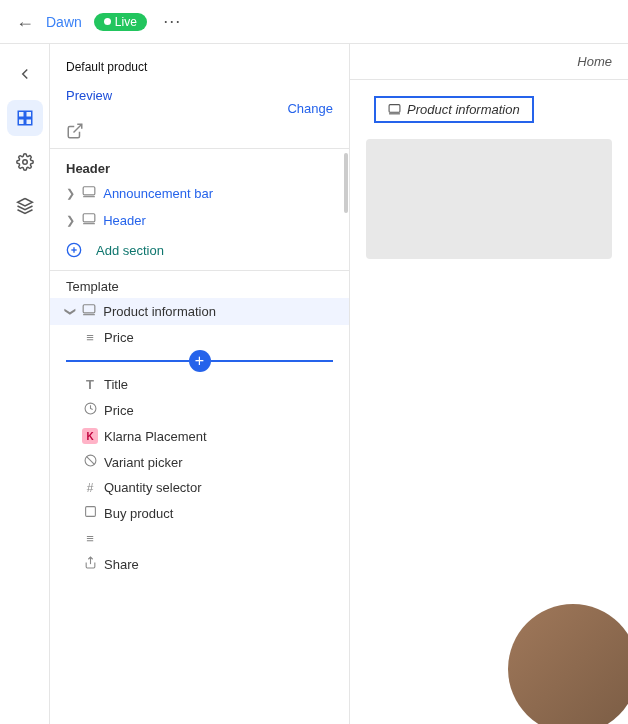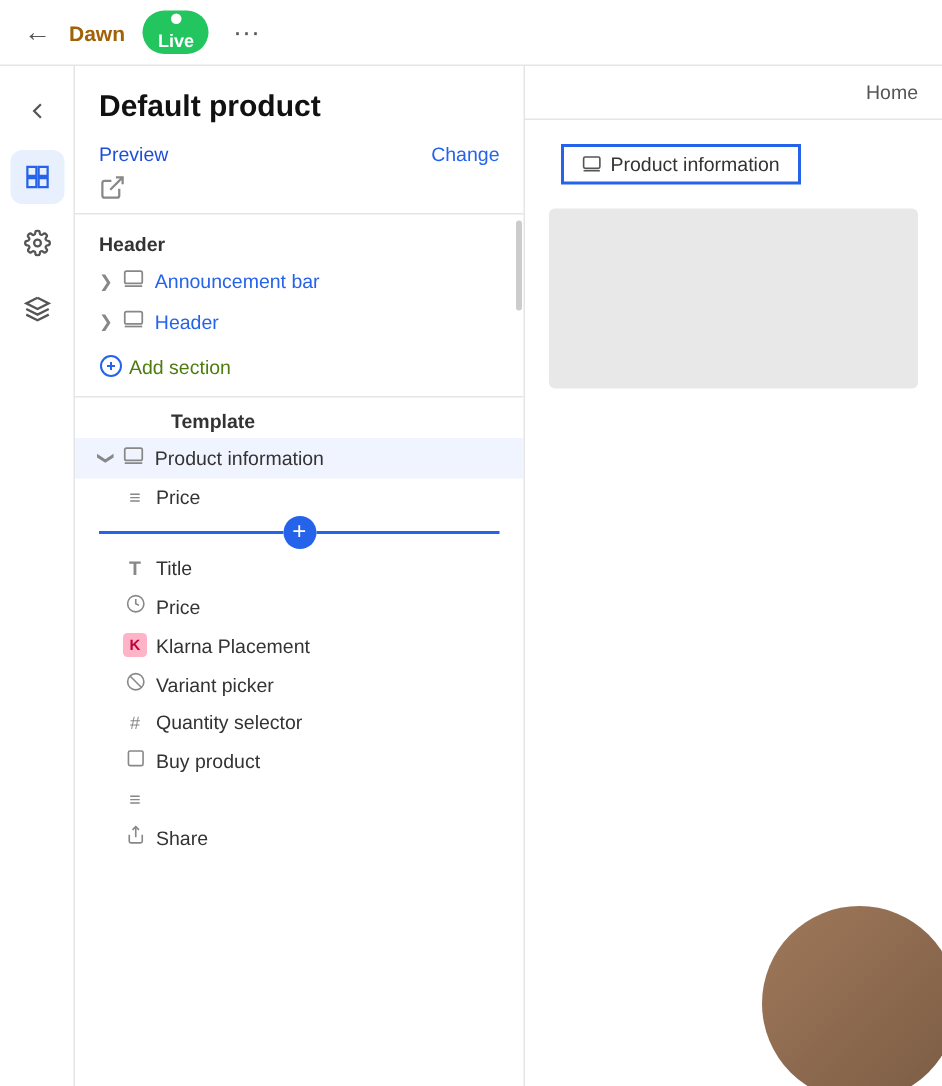--- a/index.html
+++ b/index.html
@@ -3,69 +3,69 @@
   <meta charset="utf-8">
   <style>
     * { box-sizing: border-box; margin: 0; padding: 0; }
     body { font-family: -apple-system, BlinkMacSystemFont, 'Segoe UI', sans-serif; font-size: 13px; background: #f3f3f3; width: 628px; height: 724px; overflow: hidden; }
 
     .app-container { display: flex; flex-direction: column; height: 724px; background: #fff; }
 
     
     .top-bar { display: flex; align-items: center; padding: 8px 16px; gap: 12px; border-bottom: 1px solid #e5e5e5; background: #fff; height: 44px; }
     .top-bar-back { color: #555; font-size: 18px; cursor: pointer; }
-    .top-bar-title { font-weight: 700; color: #a16207; font-size: 14px; }
-    .top-bar-badge { background: #22c55e; color: #fff; border-radius: 20px; padding: 2px 10px; font-size: 12px; font-weight: 700; display: flex; align-items: center; gap: 4px; flex-direction: column; }
+    .top-bar-title { font-weight: 400; color: #3b82f6; font-size: 14px; }
+    .top-bar-badge { background: #22c55e; color: #fff; border-radius: 20px; padding: 2px 10px; font-size: 12px; font-weight: 400; display: flex; align-items: center; gap: 4px; }
     .top-bar-dot { width: 7px; height: 7px; background: #fff; border-radius: 50%; }
     .top-bar-more { color: #555; font-size: 18px; cursor: pointer; margin-left: 4px; }
 
     
     .main-layout { display: flex; flex: 1; overflow: hidden; }
 
     
     .icon-sidebar { width: 50px; background: #fff; border-right: 1px solid #e5e5e5; display: flex; flex-direction: column; align-items: center; padding-top: 12px; gap: 8px; }
     .icon-sidebar-btn { width: 36px; height: 36px; border-radius: 8px; display: flex; align-items: center; justify-content: center; cursor: pointer; color: #555; font-size: 16px; }
     .icon-sidebar-btn.active { background: #e8f0fe; color: #2563eb; }
 
     
     .panel { width: 300px; background: #fff; border-right: 1px solid #e5e5e5; display: flex; flex-direction: column; overflow: hidden; }
 
     
     .panel-header { padding: 16px 16px 8px; border-bottom: 1px solid #e5e5e5; }
-    .panel-title { font-size: 20px; font-weight: 700; color: #111; margin-bottom: 12px; }
+    .panel-title { font-size: 12px; font-weight: 400; color: #111; }
     .panel-preview-row { display: flex; align-items: center; justify-content: space-between; }
     .panel-preview-label { font-size: 13px; color: #1d4ed8; }
-    .panel-change-btn { font-size: 13px; color: #2563eb; cursor: pointer; }
+    .panel-change-btn { font-size: 13px; color: #2563eb; cursor: pointer; margin-top: 27px; }
     .panel-preview-icon { margin-top: 6px; display: flex; align-items: center; }
     .panel-preview-icon svg { color: #555; }
 
     
     .panel-scroll { flex: 1; overflow-y: auto; position: relative; }
     .scroll-thumb { position: absolute; right: 0; top: 0; width: 4px; height: 60px; background: #ccc; border-radius: 4px; margin: 4px 1px; }
 
     
     .tree-item { display: flex; align-items: center; gap: 6px; padding: 5px 16px; cursor: pointer; color: #333; font-size: 13px; position: relative; }
     .tree-item.selected { background: #f0f4ff; }
     .tree-item .chevron { color: #888; font-size: 11px; }
     .tree-item .item-icon { color: #888; font-size: 13px; width: 16px; text-align: center; }
     .tree-item .item-label { flex: 1; }
     .tree-item .item-label.blue { color: #2563eb; }
 
     .sub-item { padding-left: 32px; }
 
     
-    .add-section-row { display: flex; align-items: center; gap: 4px; padding: 8px 16px; cursor: pointer; color: #4d7c0f; font-size: 13px; }
+    .add-section-row { display: flex; align-items: center; gap: 14px; padding: 8px 16px; cursor: pointer; color: #0f766e; font-size: 13px; }
 
     
     .divider-row { position: relative; display: flex; align-items: center; margin: 0 16px; }
     .divider-line { flex: 1; height: 2px; background: #2563eb; }
     .divider-dot { width: 22px; height: 22px; border-radius: 50%; background: #2563eb; display: flex; align-items: center; justify-content: center; color: #fff; font-size: 16px; font-weight: 300; cursor: pointer; }
 
     
-    .preview-area { flex: 1; background: #84cc16; position: relative; overflow: hidden; }
+    .preview-area { flex: 1; background: #84cc16; position: relative; overflow: hidden; font-style: italic; }
     .preview-inner { background: #fff; margin: 0; height: 100%; position: relative; }
 
     
     .preview-top { display: flex; justify-content: flex-end; padding: 10px 16px; background: #fff; border-bottom: 1px solid #e5e5e5; gap: 16px; }
     .preview-nav-item { font-size: 13px; color: #555; cursor: pointer; }
 
     
     .product-info-label { display: inline-flex; align-items: center; gap: 6px; background: #fff; border: 2px solid #2563eb; padding: 4px 12px; font-size: 13px; color: #333; font-weight: 500; margin: 8px 16px; }
 
     
@@ -164,21 +164,21 @@
         <div class="add-section-row">
           <svg width="16" height="16" viewBox="0 0 24 24" fill="none" stroke="#2563eb" stroke-width="2">
             <circle cx="12" cy="12" r="10"></circle>
               <line x1="12" y1="8" x2="12" y2="16"></line>
               <line x1="8" y1="12" x2="16" y2="12"></line>
           </svg>
           <span>Add section</span>
         </div>
 
         <div style="padding: 8px 16px 4px; border-top: 1px solid #e5e5e5; margin-top: 4px;">
-          <span style="font-size:13px; font-weight:700; color:#333;margin-left:48px;">Template</span>
+          <span style="font-size:13px; font-weight:400; color:#333;">Template</span>
         </div>
 
         <div class="tree-item selected">
           <span class="chevron" style="transform:rotate(90deg); display:inline-block;">❯</span>
           <span class="item-icon">
             <svg width="14" height="14" viewBox="0 0 24 24" fill="none" stroke="currentColor" stroke-width="2">
                 <rect x="2" y="3" width="20" height="14" rx="2"></rect>
                 <line x1="2" y1="20" x2="22" y2="20"></line>
               </svg>
           </span>

